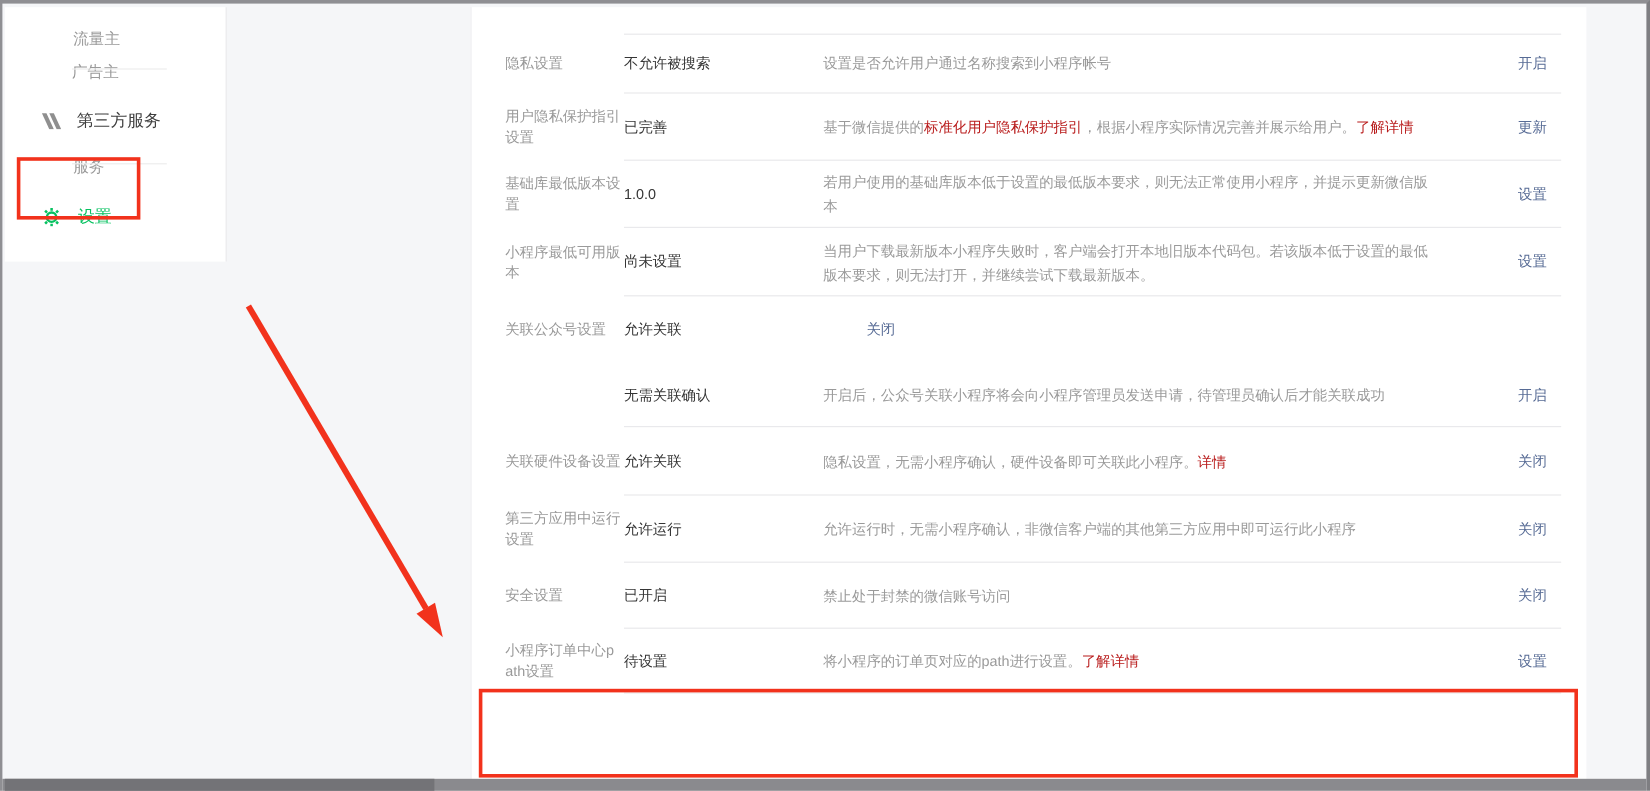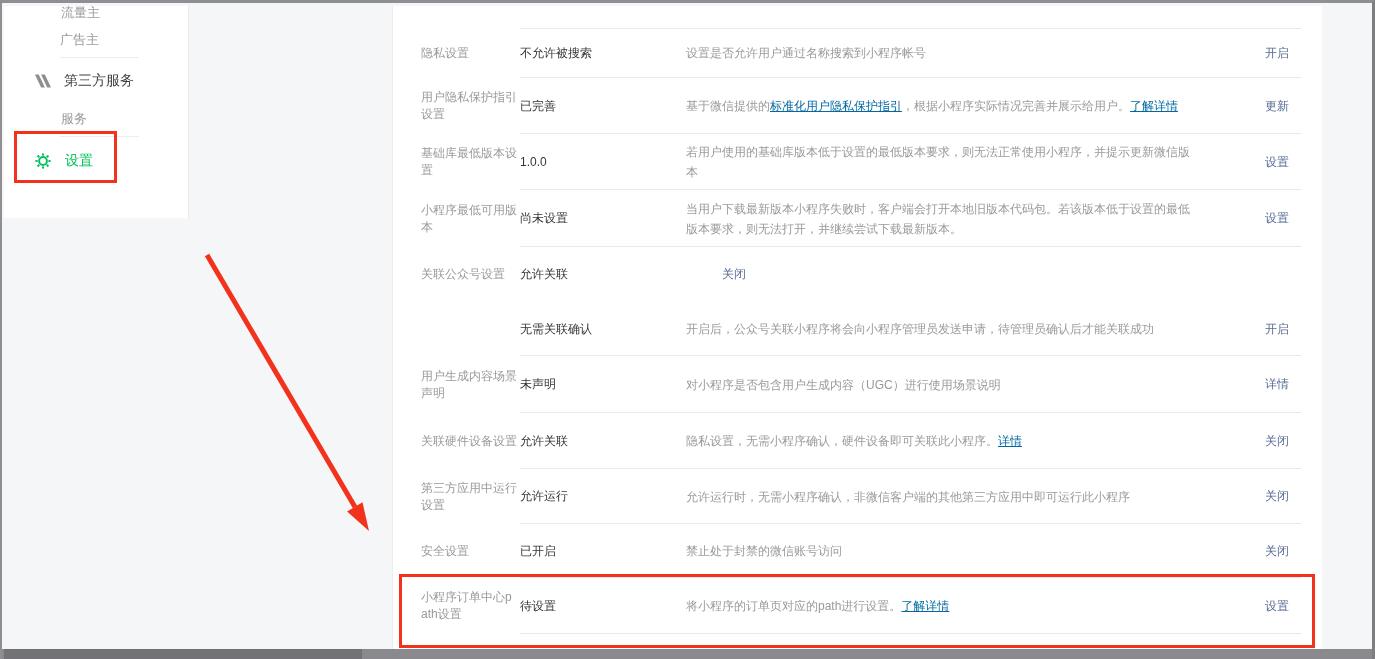--- a/index.html
+++ b/index.html
@@ -8,21 +8,21 @@
     background:#f5f6f8;
     font-family:"Liberation Sans","DejaVu Sans",sans-serif;
     -webkit-font-smoothing:antialiased;
   }
   .screen{position:absolute;inset:0;box-sizing:border-box;
     border-top:3px solid #8f8f93;border-left:2px solid #8f8f93;border-right:3px solid #7e7e82;}
   
   .sidebar{position:absolute;left:2px;top:3px;width:184px;height:212px;background:#ffffff;
     border-right:1px solid #e9e9ec;}
   .side-item{position:absolute;display:flex;align-items:center;gap:13px;
-    font-size:13px;color:#9a9a9a;cursor:pointer;white-space:nowrap;}
+    font-size:13px;color:#9a9a9a;cursor:pointer;white-space:nowrap;margin-top:20px;}
   .side-item[data-idx="0"]{top:-2px;left:57px;}
   .side-item[data-idx="1"]{top:25px;left:56px;}
   .side-item[data-idx="2"]{top:66px;left:29px;color:#404040;font-size:14px;justify-content:center;}
   .side-item[data-idx="3"]{top:104px;left:57px;}
   .side-item[data-idx="4"]{top:146px;left:30px;color:#07c160;font-size:14px;}
   .s-icon{display:inline-flex;width:18px;height:16px;align-items:center;justify-content:center;}
   .side-item[data-idx="2"] .s-icon{color:#8f8f8f;}
   .sb-div{position:absolute;left:56px;width:79px;height:1px;background:#ededed;}
   .sb-div.d1{top:51px;} .sb-div.d2{top:130px;}
   
@@ -40,21 +40,21 @@
   #rows .row:nth-child(7){height:57px;}
   #rows .row:nth-child(8){height:56px;}
   #rows .row:nth-child(9){height:55px;}
   #rows .row:nth-child(10){height:54px;}
   #rows .row:nth-child(11){height:56px;}
   .row::after{content:"";position:absolute;left:127px;right:21px;bottom:0;height:1px;background:#e9e9ec;}
   .row.no-div::after{display:none;}
   .c-label{width:97px;flex:none;font-size:12px;color:#9a9a9a;line-height:17px;word-break:break-all;}
   .c-value{width:168px;flex:none;font-size:12px;color:#353535;padding-left:2px;box-sizing:border-box;}
   .c-desc{flex:1;font-size:12px;color:#9a9a9a;line-height:20px;padding-right:30px;}
-  .d-link{color:#0369a1;cursor:pointer;text-decoration:underline;}
+  .d-link{color:#b91c1c;cursor:pointer;}
   .c-action{width:60px;flex:none;text-align:right;margin-right:33px;font-size:12px;color:#576b95;cursor:pointer;}
   
   .anno-box{position:absolute;border:3px solid #f2321c;box-sizing:border-box;background:transparent;}
   .anno-box.sidebar-box{left:12px;top:128px;width:103px;height:52px;}
   .anno-box.row-box{left:397px;top:571px;width:916px;height:74px;}
   .anno-arrow{position:absolute;left:195px;top:245px;width:185px;height:295px;pointer-events:none;}
   
   .hscrollbar{position:absolute;left:0;right:0;bottom:0;height:10px;background:#8a8a8e;}
   .hscrollbar .thumb{position:absolute;left:2px;top:0;width:358px;height:10px;background:#737377;}
 </style>
@@ -138,26 +138,20 @@
           <div class="c-value">允许关联</div>
           <div class="c-action">关闭</div>
         </div>
         <div class="row">
           <div class="c-label"></div>
           <div class="c-value">无需关联确认</div>
           <div class="c-desc"><span>开启后，公众号关联小程序将会向小程序管理员发送申请，待管理员确认后才能关联成功</span></div>
           <div class="c-action">开启</div>
         </div>
         <div class="row">
-          <div class="c-label">用户生成内容场景声明</div>
-          <div class="c-value">未声明</div>
-          <div class="c-desc"><span>对小程序是否包含用户生成内容（UGC）进行使用场景说明</span></div>
-          <div class="c-action">详情</div>
-        </div>
-        <div class="row">
           <div class="c-label">关联硬件设备设置</div>
           <div class="c-value">允许关联</div>
           <div class="c-desc"><span>隐私设置，无需小程序确认，硬件设备即可关联此小程序。</span><span class="d-link">详情</span></div>
           <div class="c-action">关闭</div>
         </div>
         <div class="row">
           <div class="c-label">第三方应用中运行设置</div>
           <div class="c-value">允许运行</div>
           <div class="c-desc"><span>允许运行时，无需小程序确认，非微信客户端的其他第三方应用中即可运行此小程序</span></div>
           <div class="c-action">关闭</div>

